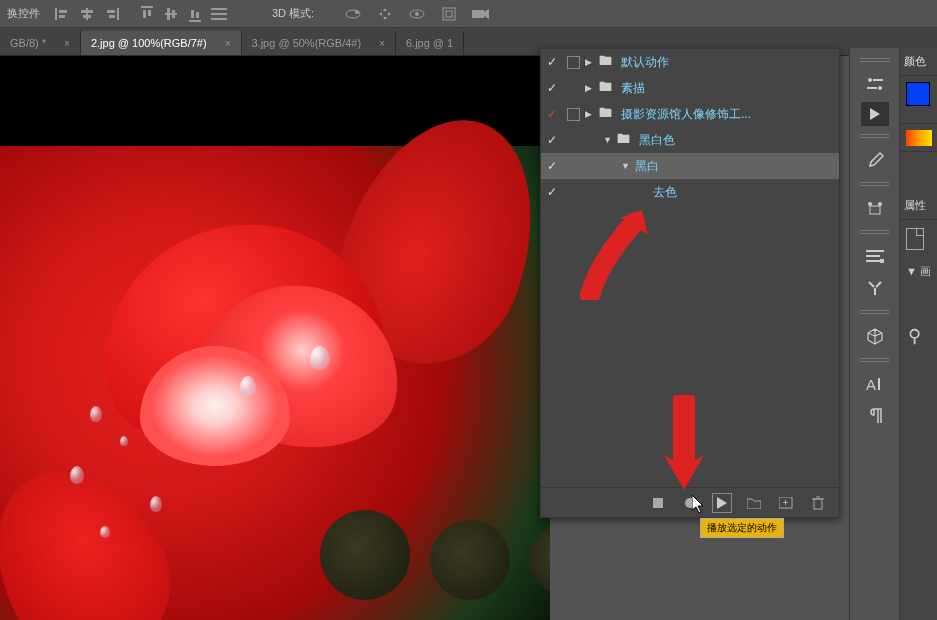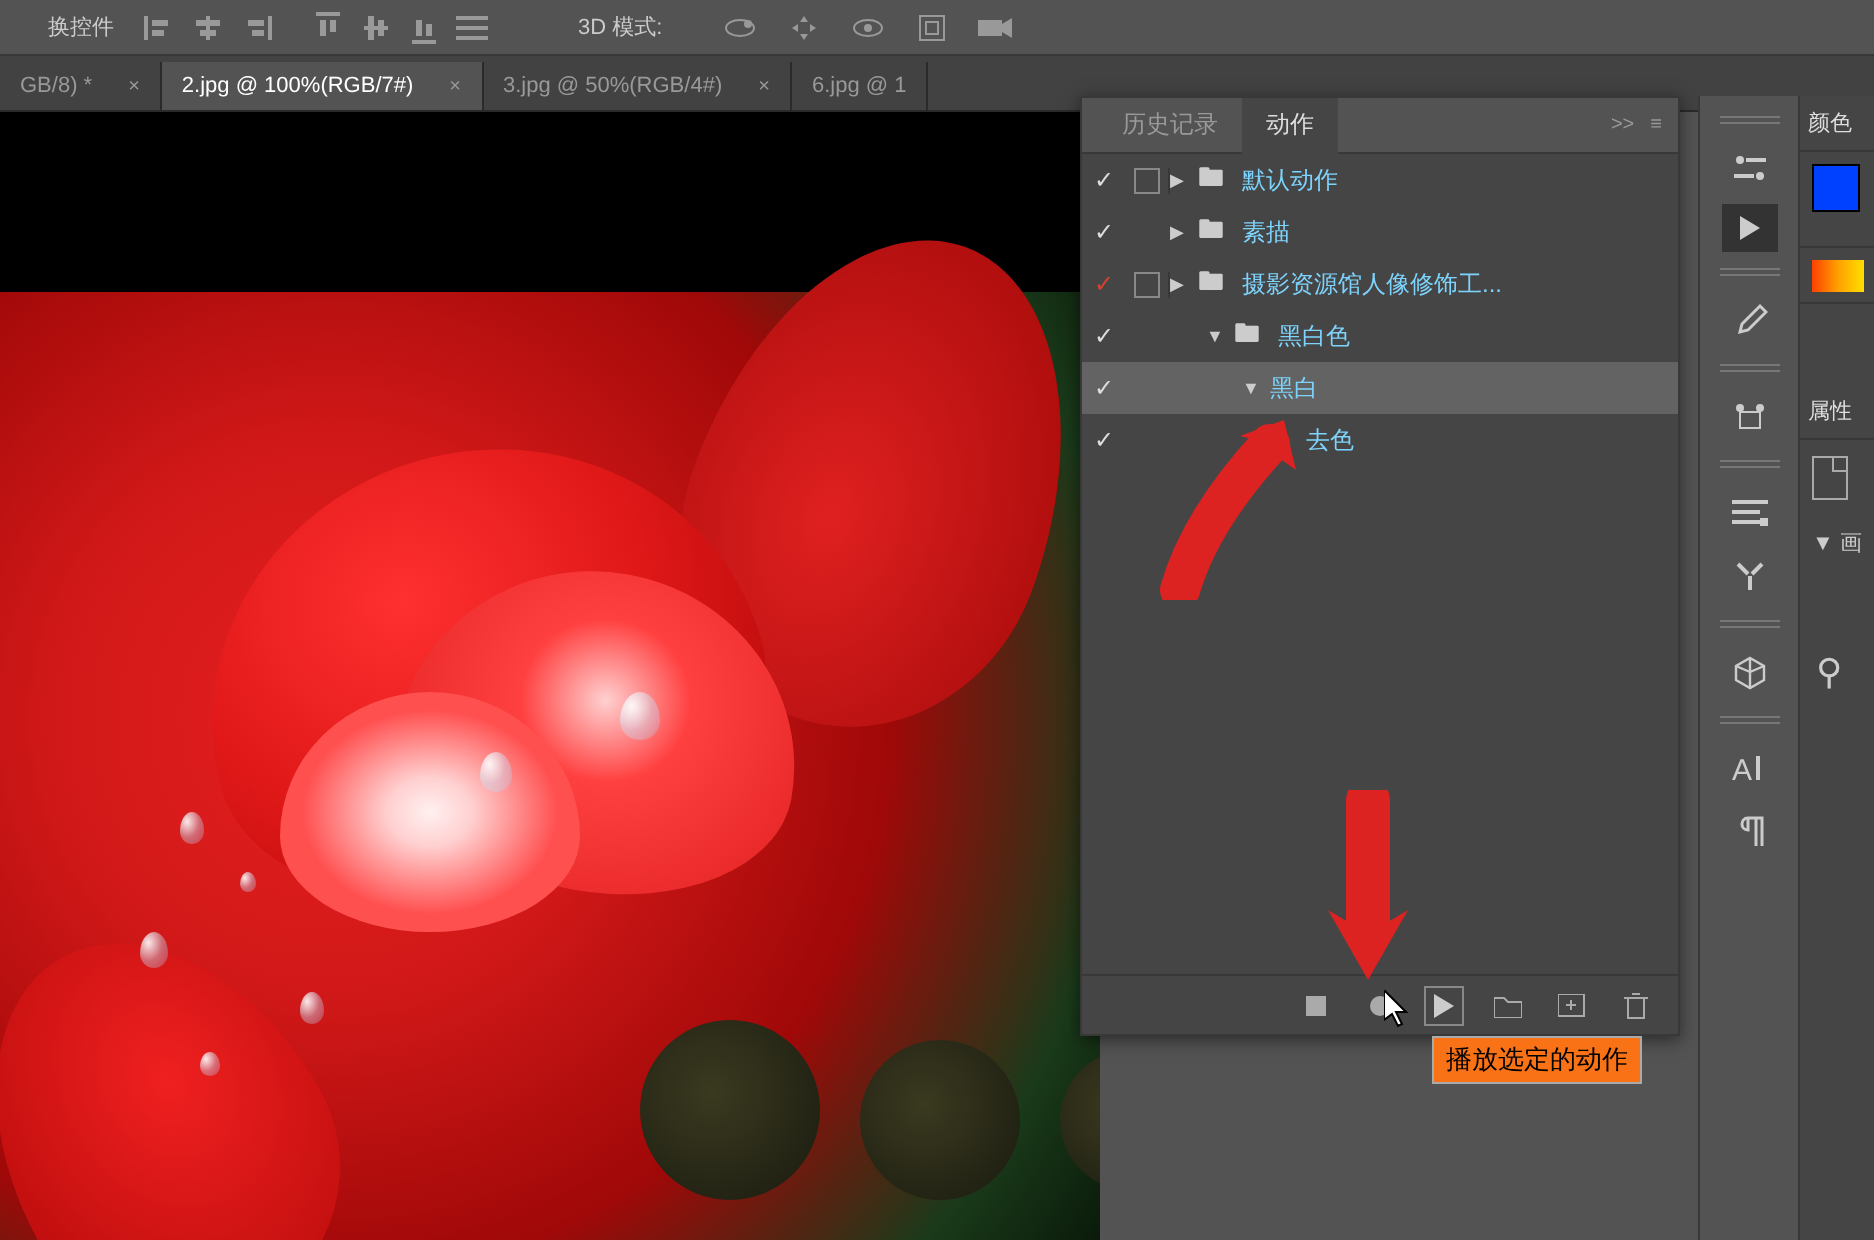--- a/index.html
+++ b/index.html
@@ -4,21 +4,21 @@
   <style>
     * { margin: 0; padding: 0; box-sizing: border-box; font-family: "Microsoft YaHei", sans-serif; }
     body { background: #535353; width: 937px; height: 620px; overflow: hidden; position: relative; }
     
     .toolbar-top {
       height: 28px;
       background: #535353;
       border-bottom: 1px solid #383838;
       display: flex;
       align-items: center;
-      padding: 0 24px;
+      padding: 0 7px;
       font-size: 11px;
       color: #ccc;
     }
     .toolbar-top .label { margin-right: 12px; }
     .toolbar-top .icon-btn {
       width: 22px; height: 22px;
       display: flex; align-items: center; justify-content: center;
       margin-right: 2px;
       color: #999;
     }
@@ -209,24 +209,24 @@
       font-size: 12px;
     }
     .footer-btn.hover {
       outline: 1px solid #888;
       position: relative;
     }
     
     .tooltip {
       position: absolute;
       top: 518px;
-      left: 716px;
-      background: #f97316;
+      left: 700px;
+      background: #eab308;
       color: #000;
-      font-size: 13px;
+      font-size: 10px;
       padding: 2px 6px;
       border: 1px solid #aaa;
       white-space: nowrap;
     }
     
     .cursor-arrow {
       position: absolute;
       top: 495px;
       left: 692px;
       pointer-events: none;
@@ -450,28 +450,20 @@
     <div class="droplet" style="top:200px;left:310px;width:20px;height:24px;"></div>
     <div class="dark-circles">
       <div class="dark-circle" style="width:90px;height:90px;top:40px;left:20px;"></div>
       <div class="dark-circle" style="width:80px;height:80px;top:50px;left:130px;"></div>
       <div class="dark-circle" style="width:70px;height:70px;top:55px;left:230px;"></div>
     </div>
   </div>
 </div>
 
 <div class="actions-panel">
-  <div class="panel-header">
-    <div class="panel-tab">历史记录</div>
-    <div class="panel-tab active">动作</div>
-    <div class="panel-header-icons">
-      <span>&gt;&gt;</span>
-      <span>≡</span>
-    </div>
-  </div>
 
   <div class="action-list">
 
     <div class="action-row">
       <span class="check-col">✓</span>
       <span class="modal-col">
           <span class="modal-box"></span>
         </span>
       <span class="toggle-triangle">▶</span>
       <span class="folder-icon">🖿</span>

